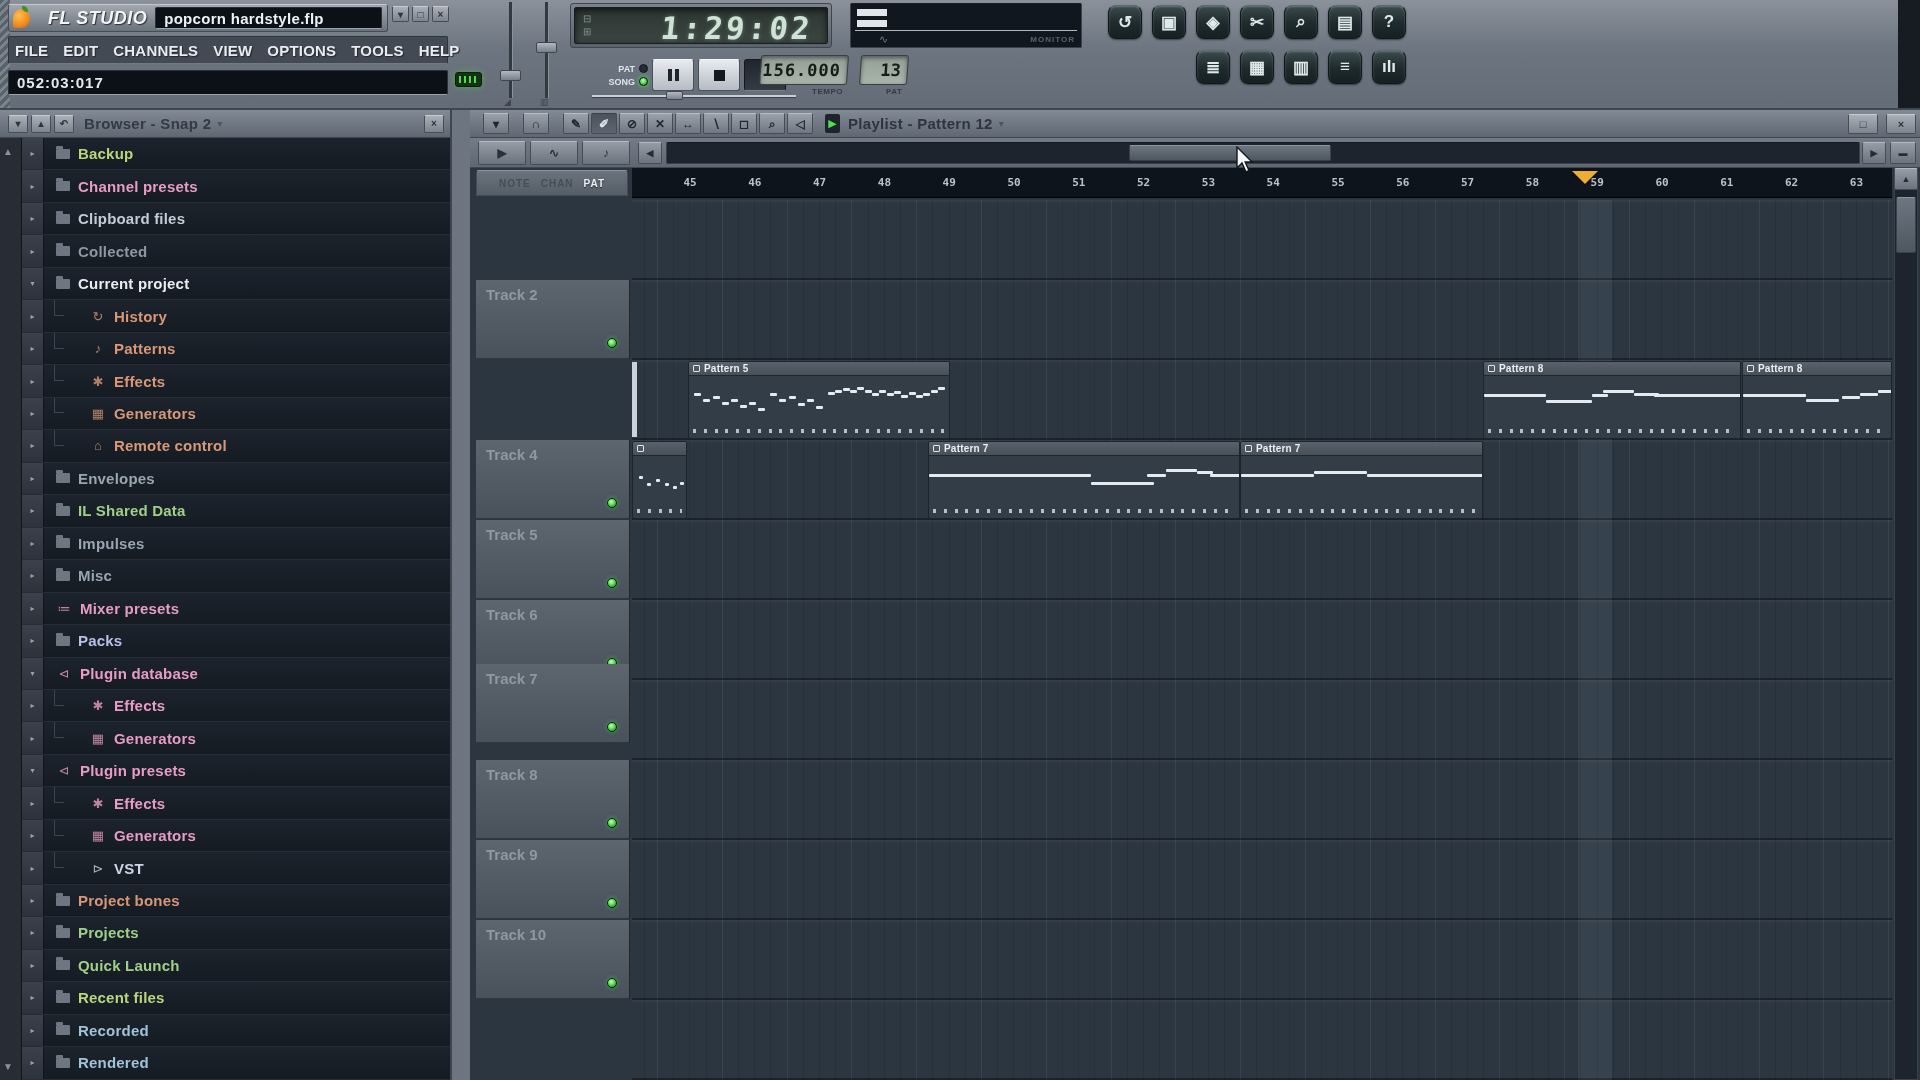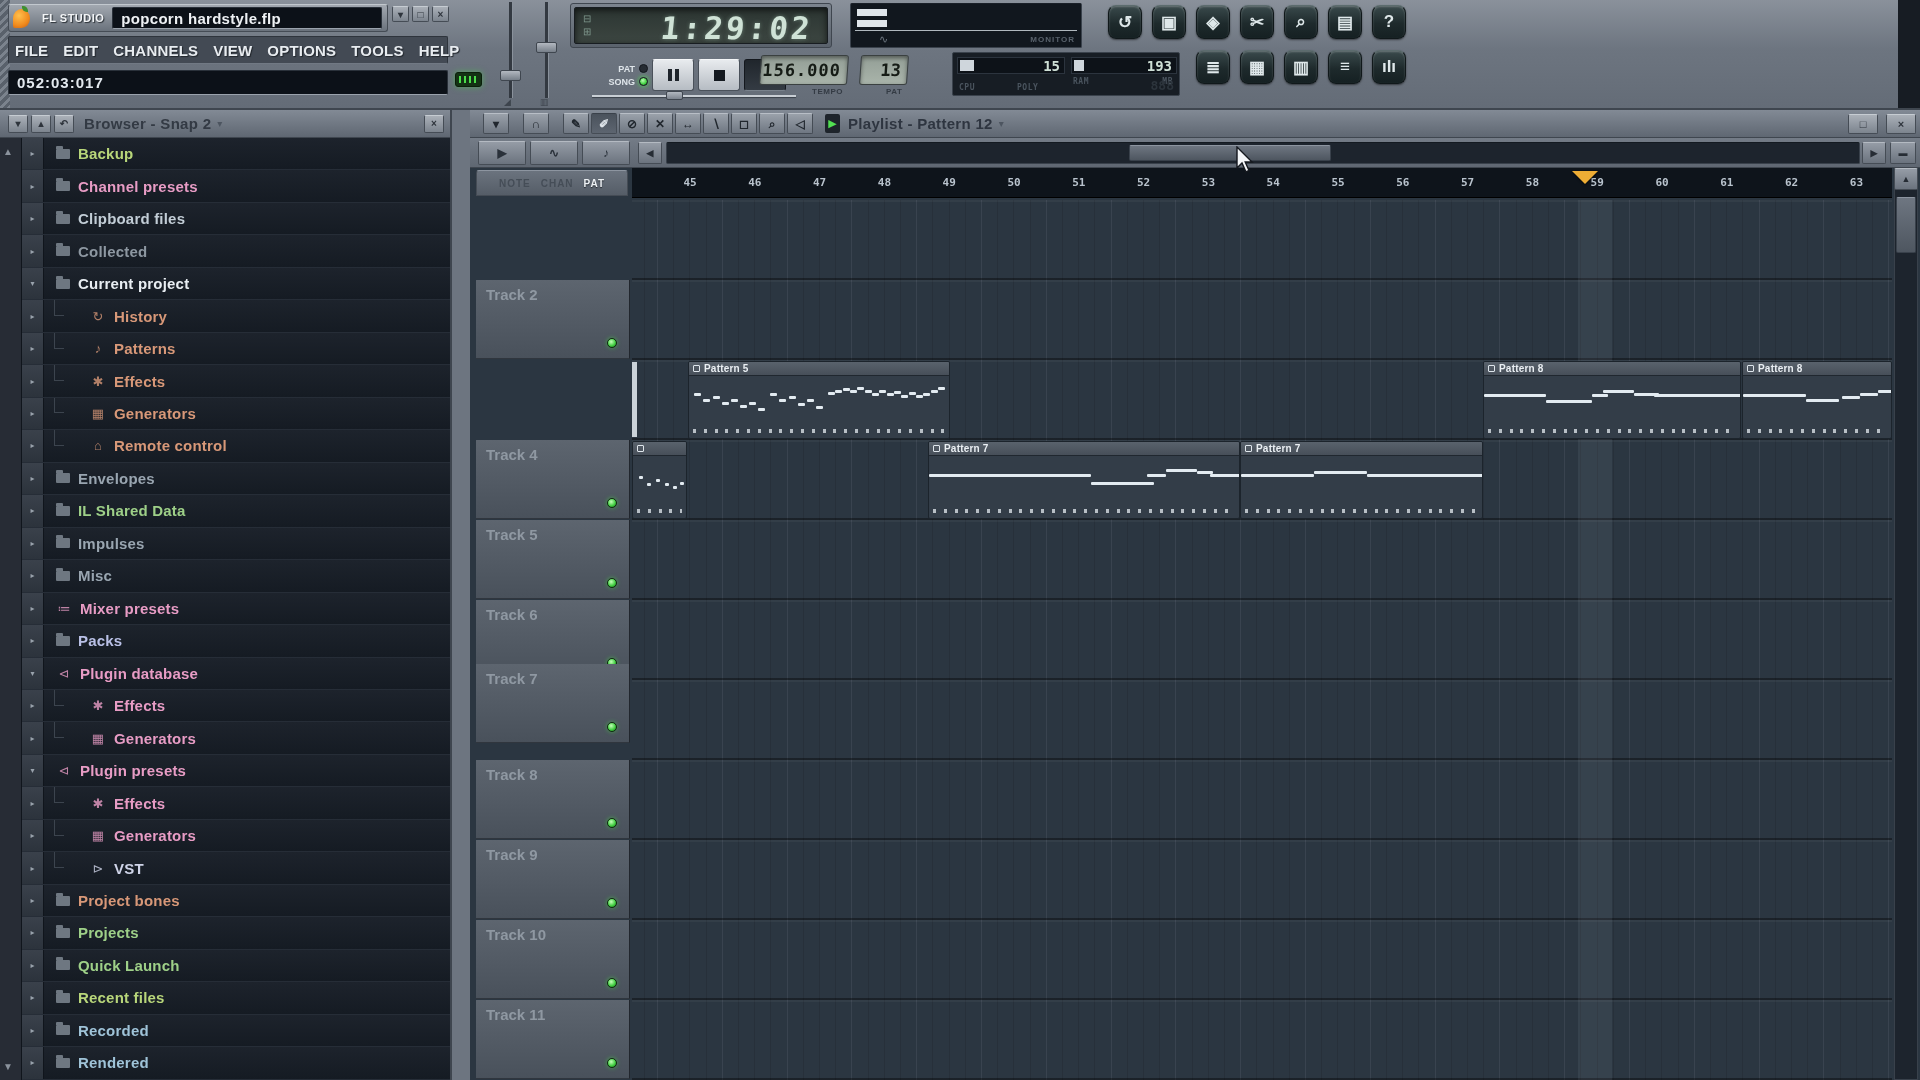--- a/index.html
+++ b/index.html
@@ -12,21 +12,21 @@
 
   
   #topbar { position:absolute; left:0; top:0; width:1920px; height:110px;
     background:linear-gradient(#8a919b,#6d7580 45%,#646c77); border-bottom:2px solid #3f464f; }
   #right-dark { position:absolute; right:0; top:0; width:22px; height:108px; background:#171c23; }
 
   #title-plate { position:absolute; left:8px; top:4px; width:380px; height:28px;
     background:linear-gradient(#a2a8b0,#6a727c); border:1px solid #454c55; border-top-color:#c2c8ce; border-radius:3px; display:flex; align-items:center; }
   #logo-fruit { width:17px; height:19px; margin-left:4px; background:radial-gradient(circle at 35% 35%, #ffc04d, #f08a1d 60%, #c05a10); border-radius:50% 50% 50% 10%; position:relative; }
   #logo-fruit::after { content:""; position:absolute; right:2px; top:-3px; width:6px; height:6px; background:#3f8f2f; border-radius:0 80% 0 80%; }
-  #logo-text { font-weight:bold; font-size:11px; color:#f2f4f6; text-shadow:1px 1px 1px #2a3036; margin-left:12px; letter-spacing:.5px; }
+  #logo-text { font-style:italic; font-weight:bold; font-size:18px; color:#f2f4f6; text-shadow:1px 1px 1px #2a3036; margin-left:18px; letter-spacing:.5px; }
   #title-field { margin-left:8px; flex:1; height:22px; margin-right:5px; background:#0c1118; border:1px solid #2a313a; border-bottom-color:#9aa2ac; border-radius:2px; display:flex; align-items:center; }
   #title-field span { color:#eef1f4; font-weight:bold; font-size:15px; margin-left:8px; letter-spacing:.3px; }
   #win-btns { position:absolute; left:392px; top:6px; display:flex; gap:3px; }
   #win-btns .btn { width:17px; height:16px; font-size:10px; color:#2e343c; background:linear-gradient(#aab0b8,#7c848e); border:1px solid #454c55; border-top-color:#c6ccd2; border-radius:2px; font-weight:bold; }
 
   #menubar { position:absolute; left:8px; top:36px; width:440px; height:28px; background:#434a54; border:1px solid #2e343c; border-bottom-color:#717984; border-radius:2px; display:flex; align-items:center; padding:0 6px; gap:15px; }
   .menu-item { color:#e8ecf0; font-weight:bold; font-size:15px; letter-spacing:.2px; text-shadow:1px 1px 1px #21262c; font-stretch:condensed; }
 
   #pos-display { position:absolute; left:8px; top:70px; width:440px; height:25px; background:#0c1118; border:1px solid #2a313a; border-bottom-color:#9aa2ac; border-radius:2px; color:#e3e9ef; font-weight:bold; font-size:15px; display:flex; align-items:center; padding-left:8px; letter-spacing:1px; }
   #kb-led { position:absolute; left:455px; top:72px; width:27px; height:15px; background:#143214; border:1px solid #0a1e0a; border-radius:3px; box-shadow:0 0 6px rgba(70,220,70,.5); overflow:hidden; }
@@ -242,35 +242,20 @@
     <div id="monitor-panel">
       <div class="bars">
           <i></i>
           <i></i>
         </div>
       <div id="monitor-wave"></div>
       <span id="monitor-glyph">∿</span>
       <span id="monitor-label">MONITOR</span>
     </div>
 
-    <div id="cpu-panel">
-      <div class="meter" style="left:4px; width:108px">
-        <span class="fill" style="width:14px"></span>
-        <span>15</span>
-      </div>
-      <div class="meter" style="left:118px; width:106px">
-        <span class="fill" style="width:10px"></span>
-        <span>193</span>
-      </div>
-      <span class="dim-label" style="left:120px; top:24px">RAM</span>
-      <span class="dim-label" style="right:6px; top:24px">MB</span>
-      <span class="dim-label" style="left:6px; bottom:3px">CPU</span>
-      <span class="dim-label" style="left:64px; bottom:3px">POLY</span>
-      <span id="poly-ghost">888</span>
-    </div>
 
     <div id="qbr1">
         <div class="qbtn">↺</div>
         <div class="qbtn">▣</div>
         <div class="qbtn">◈</div>
         <div class="qbtn">✂</div>
         <div class="qbtn">⌕</div>
         <div class="qbtn">▤</div>
         <div class="qbtn">?</div>
       </div>
@@ -617,24 +602,20 @@
         <div class="track-cell" style="top: 560px;">
           <div class="tname">Track 8</div>
           <div class="track-led"></div>
         </div>
         <div class="track-cell" style="top: 640px;">
           <div class="tname">Track 9</div>
           <div class="track-led"></div>
         </div>
         <div class="track-cell" style="top: 720px;">
           <div class="tname">Track 10</div>
-          <div class="track-led"></div>
-        </div>
-        <div class="track-cell" style="top: 800px;">
-          <div class="tname">Track 11</div>
           <div class="track-led"></div>
         </div>
       </div>
 
     <div id="grid">
       <div id="pos-stripe"></div>
       <div id="edge-sliver" style="top: 162px; height: 75px;"></div>
       <div id="clips">
           <div class="clip" style="left: 56px; top: 161px; width: 262px; height: 78px;">
             <div class="clip-header">

